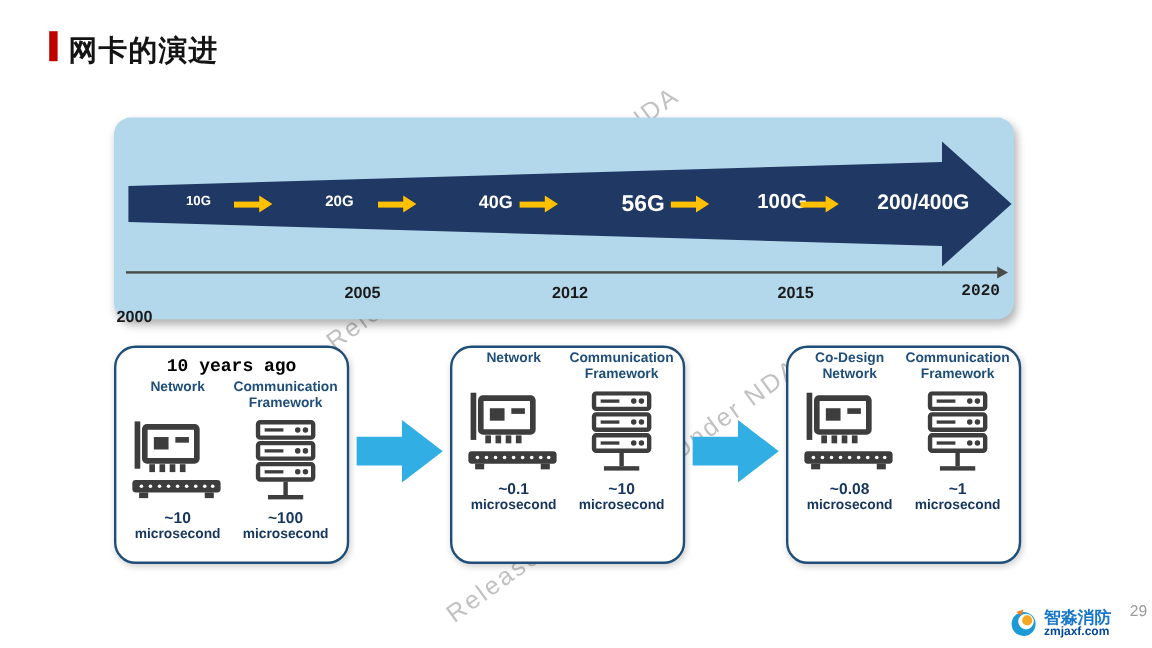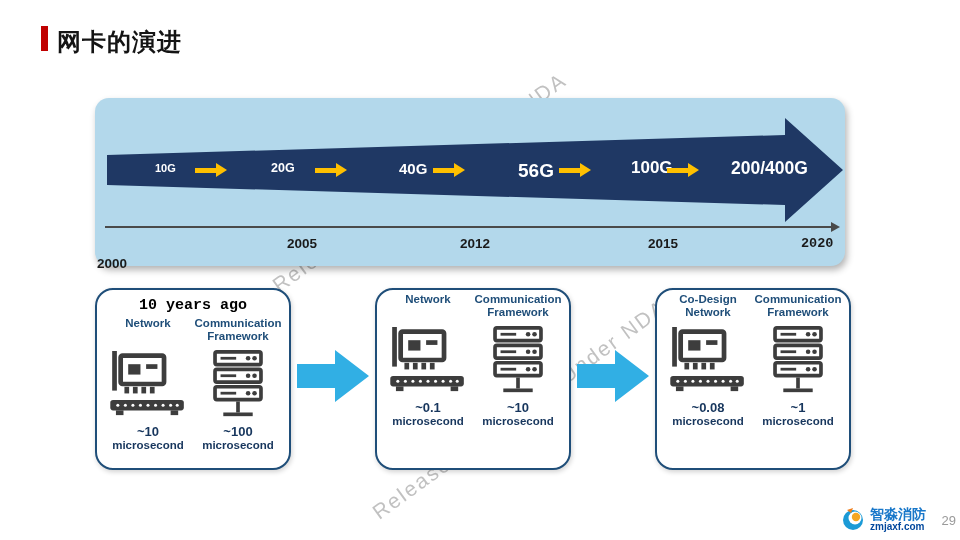--- a/index.html
+++ b/index.html
@@ -51,21 +51,21 @@
   .unit { font-size:11.5px; font-weight:bold; color:#17365D; }
 
   .flow-arrow { position:absolute; top:350px; }
   .fa1 { left:297px; } .fa2 { left:577px; }
 
   
   .logo { position:absolute; right:34px; bottom:8px; display:flex; align-items:center; gap:5px; }
   .logo-texts { display:flex; flex-direction:column; line-height:1.05; }
   .logo-name { font-size:14px; font-weight:bold; color:#1877C9; }
   .logo-domain { font-size:10px; font-weight:bold; color:#00479D; }
-  .page-num { position:absolute; right:4px; bottom:12px; font-size:13px; color:#9a9a9a; }
+  .page-num { position:absolute; right:4px; bottom:24px; font-size:13px; color:#9a9a9a; }
 </style>
 </head>
 <body>
 
 <div class="slide">
 
   <div class="accent-bar"></div>
   <div class="page-title">网卡的演进</div>
 
   <div class="wm wm1">Released to Huawei Under NDA</div>

